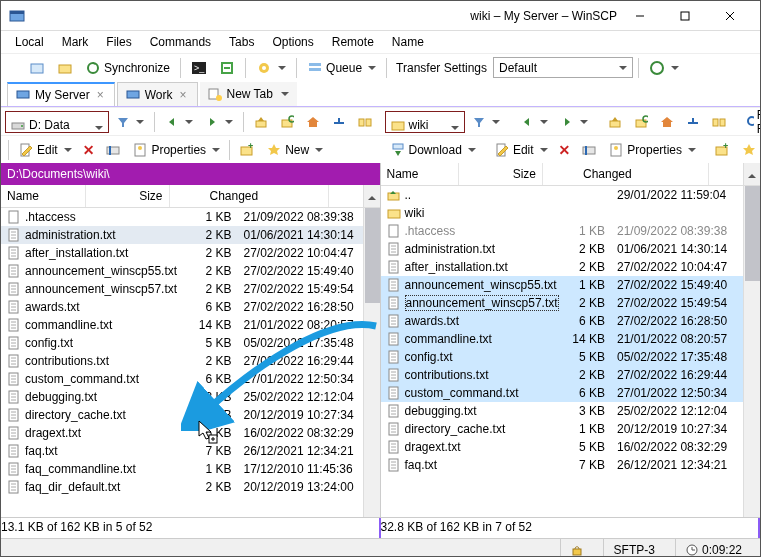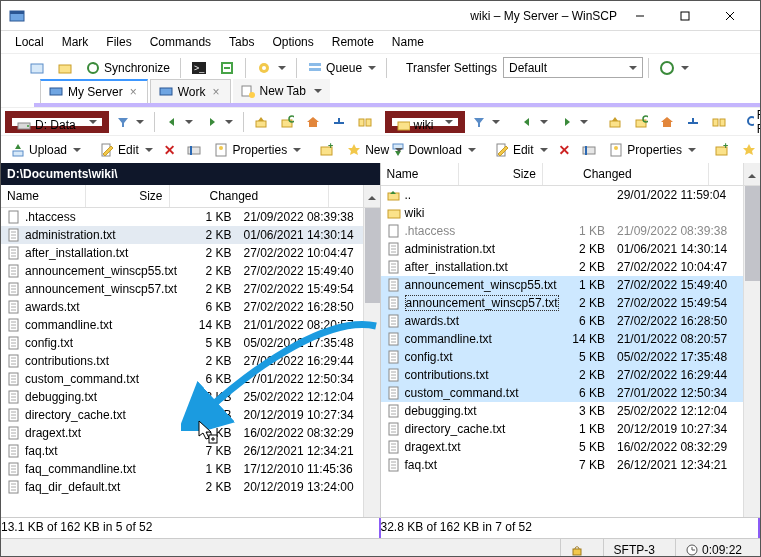--- a/index.html
+++ b/index.html
@@ -17,25 +17,25 @@
   .tsep { width: 1px; height: 20px; background: #ccc; margin: 0 3px; }
   .drop::after { content: ""; display: inline-block; border: 4px solid transparent; border-top-color: #555; margin-left: 3px; position: relative; top: 2px; }
   .tabs-row { height: 26px; display: flex; align-items: flex-end; padding: 0 6px; gap: 0px; }
   .tab { height: 24px; padding: 0 8px; display: inline-flex; align-items: center; gap: 5px; border: 1px solid #ccc; border-bottom: none; background: #f5f5f5; margin-right: 2px; }
   .tab.active { background: #fff; border-top: 2px solid #3d97ff; }
   .tab .x { color: #888; padding: 0 2px; }
   .panels { display: flex; height: 354px; }
   .panel { width: 50%; display: flex; flex-direction: column; border-right: 1px solid #ccc; }
   .panel:last-child { border-right: none; }
   .nav-row { height: 28px; display: flex; align-items: center; padding: 0 4px; gap: 2px; border-top: 1px solid #eee; }
-  .drive-box { height: 22px; border: 7px solid #7f1d1d; display: inline-flex; align-items: flex-start; padding: 0 5px; min-width: 80px; gap: 4px; }
+  .drive-box { height: 22px; border: 1px solid #7f1d1d; display: inline-flex; align-items: flex-end; padding: 0 5px; min-width: 80px; gap: 4px; }
   .action-row { height: 28px; display: flex; align-items: center; padding: 0 4px; gap: 1px; border-top: 1px solid #eee; }
   .action-btn { height: 24px; padding: 0 5px; display: inline-flex; align-items: center; gap: 3px; }
   .red-x { color: #cc2222; font-weight: bold; font-size: 14px; }
-  .pathbar { height: 22px; background: #0f172a; color: #fff; display: flex; align-items: center; padding: 0 6px; font-size: 12px; font-weight: bold; }
+  .pathbar { height: 22px; background: #a21caf; color: #fff; display: flex; align-items: center; padding: 0 6px; font-size: 12px; }
   .list-header { height: 23px; display: flex; align-items: center; border-bottom: 1px solid #ddd; background: #fff; position: relative; gap: 34px; }
   .col { padding: 0 6px; border-right: 1px solid #e5e5e5; height: 100%; display: flex; align-items: center; }
   .col-name { flex: 1; }
   .col-size { width: 50px; justify-content: flex-end; }
   .col-changed { width: 125px; }
   .col-changed-r { width: 132px; }
   .scroll-gap { width: 17px; background: #f0f0f0; border-left: 1px solid #ddd; height: 100%; display:flex; align-items:center; justify-content:center; }
   .arrow-up { width:0;height:0;border:4px solid transparent;border-bottom-color:#555; }
   .list-body { flex: 1; overflow: hidden; position: relative; }
   .row { height: 18px; display: flex; align-items: flex-start; padding-right: 17px; }
@@ -139,34 +139,34 @@
     </span>
   <span class="tsep"></span>
   <span class="tbtn drop">
     <svg width="16" height="16">
         <rect x="2" y="3" width="12" height="3" fill="#8bbbe8"></rect>
         <rect x="2" y="8" width="12" height="3" fill="#8bbbe8"></rect>
       </svg>
     <span>Queue</span>
   </span>
   <span class="tsep"></span>
-  <span style="padding:0 4px;margin-left:10px;">Transfer Settings</span>
+  <span style="padding:0 4px;">Transfer Settings</span>
   <span class="transfer-combo drop">
     <span>Default</span>
     <span style="flex:1"></span>
   </span>
   <span class="tsep"></span>
   <span class="tbtn drop">
       <svg width="16" height="16">
         <circle cx="8" cy="8" r="6" fill="none" stroke="#3a8a3a" stroke-width="2"></circle>
       </svg>
     </span>
 </div>
 
-<div class="tabs-row" style="border-bottom:4px solid #c4b5fd;margin-left:33px;">
+<div class="tabs-row" style="border-bottom:1px solid #c4b5fd;">
   <div class="tab active">
     <svg width="14" height="14">
         <rect x="1" y="3" width="12" height="7" fill="#6fa5e2" stroke="#2b5693"></rect>
       </svg>
     <span>My Server</span>
     <span class="x">×</span>
   </div>
   <div class="tab">
     <svg width="14" height="14">
         <rect x="1" y="3" width="12" height="7" fill="#6fa5e2" stroke="#2b5693"></rect>
@@ -305,27 +305,20 @@
       </span>
       <span class="tsep"></span>
 
     </div>
   </div>
 </div>
 
 <div style="display:flex;">
   <div style="width:50%;">
     <div class="action-row">
-      <span class="action-btn drop">
-        <svg width="16" height="16">
-            <rect x="3" y="9" width="10" height="5" fill="#d7e9f9" stroke="#5a8cc7"></rect>
-            <path d="M8 2 L11 7 L5 7 Z" fill="#3a8a3a"></path>
-          </svg>
-        <span>Upload</span>
-      </span>
       <span class="tsep"></span>
       <span class="action-btn drop">
         <svg width="16" height="16">
             <rect x="3" y="2" width="8" height="12" fill="#fff" stroke="#888"></rect>
             <path d="M6 14 L14 6 L12 4 L4 12 Z" fill="#f2c84b" stroke="#c99e2a"></path>
           </svg>
         <span>Edit</span>
       </span>
       <span class="action-btn">
           <span class="red-x">✕</span>

